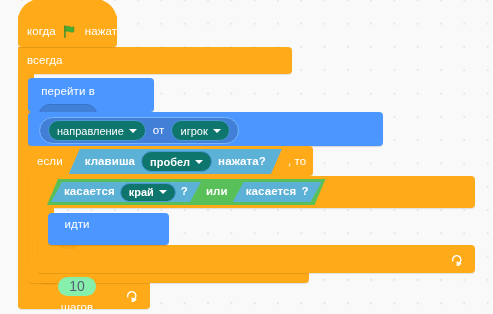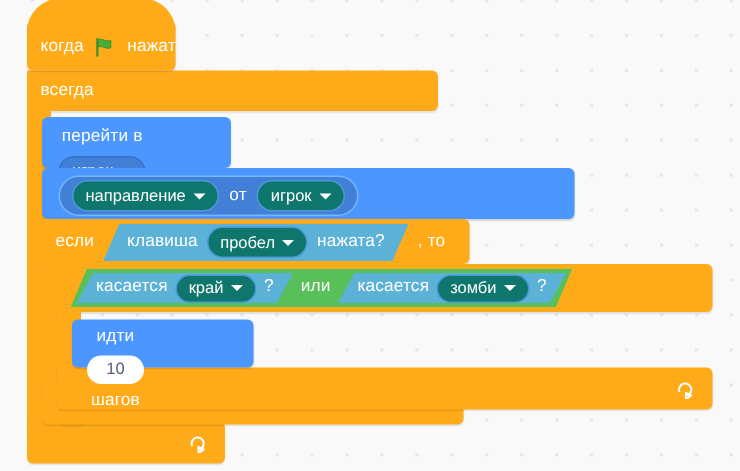--- a/index.html
+++ b/index.html
@@ -59,34 +59,35 @@
   }
   .oval.motion-in{background:#4280d7;border:1px solid #3373cc;}
   .oval.light{background:#0f766e;border:1px solid #4b98d6;}
   .caret{
     width:0;height:0;border-left:4px solid transparent;border-right:4px solid transparent;
     border-top:4.5px solid #ffffff;display:inline-block;
   }
   .numin{
     display:inline-flex;align-items:center;justify-content:center;
     min-width:26px;height:19px;padding:0 6px;border-radius:12px;
-    background:#ffffff;color:#575e75;font-size:11px;
+    background:#86efac;color:#575e75;font-size:14px;margin-top:40px;
   }
 
   
   .rcontainer{
     display:inline-flex;align-items:center;gap:7px;
     height:25px;padding:0 8px;border-radius:14px;
     background:#4280d7;border:1px solid #76b6ff;
   }
 
   
   .hex{
     display:inline-flex;align-items:center;gap:6px;height:25px;padding:0 14px;
     clip-path:polygon(11px 0,100% 0,calc(100% - 11px) 100%,0 100%);
+    font-weight:bold;
   }
   .hexwrap{position:relative;display:inline-flex;align-items:center;}
 
   .op-or{background:#59c059;}
   .sense-hex{background:#5cb1d6;}
 
   
   .looparrow{position:absolute;color:#fff;font-size:14px;line-height:1;}
 </style>
 </head>
@@ -165,24 +166,20 @@
             <span class="lbl">касается</span>
             <span class="oval light" style="height:17px;text-align:right;">
               <span>край</span>
               <i class="caret"></i>
             </span>
             <span class="lbl">?</span>
           </span>
           <span class="lbl">или</span>
           <span class="hex sense-hex" style="height:20px;padding:0 13px;gap:5px;">
             <span class="lbl">касается</span>
-            <span class="oval light" style="height:17px;">
-              <span>зомби</span>
-              <i class="caret"></i>
-            </span>
             <span class="lbl">?</span>
           </span>
         </span>
       </span>
     </div>
   </div>
   <div class="blk cblk" style="left:38px;top:208px;width:16px;height:45px;"></div>
   <div class="blk cblk" style="left:38px;top:245px;width:437px;height:28px;border-radius:0 4px 4px 4px;">
     <div class="cnotch" style="left:22px;top:0;"></div>
     <span class="looparrow" style="right:12px;top:8px;">

